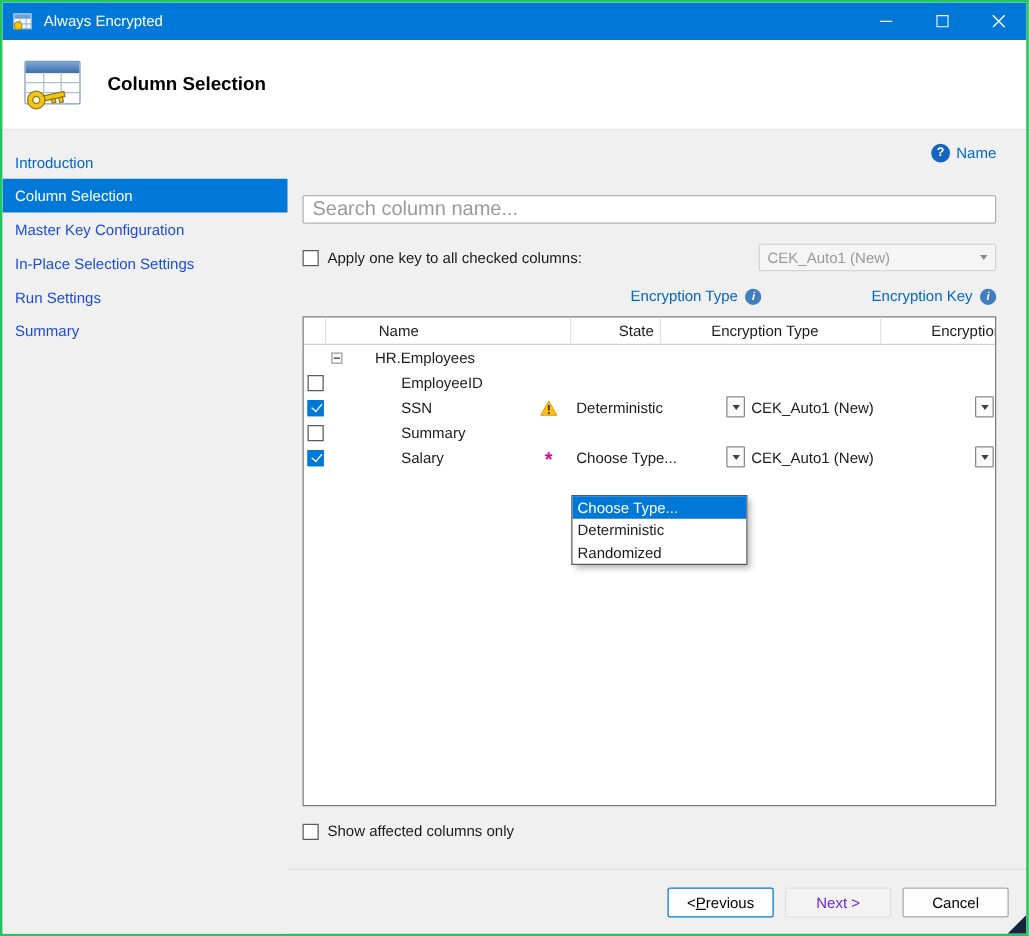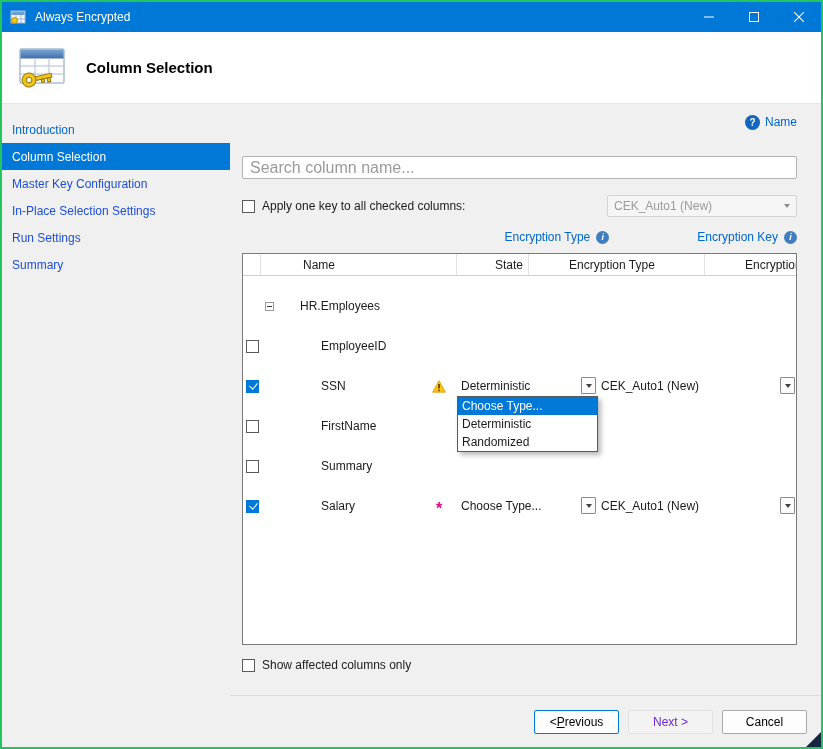--- a/index.html
+++ b/index.html
@@ -128,21 +128,21 @@
     display: flex; align-items: center; border-right: 1px solid #e2e2e2;
     padding-left: 4px; white-space: nowrap; overflow: hidden;
   }
   .gh-cell.name { padding-left: 6px; }
   .gh-cell.state { padding-left: 2px; }
   .gh-cell:last-child { border-right: none; }
 
   .grid-body { flex: 1; position: relative; }
   .grow {
     display: grid; grid-template-columns: 18px 160px 36px 140px 1fr;
-    height: 20px; align-items: center; margin-top: 20px;
+    height: 20px; align-items: center;
   }
   .cell { height: 100%; display: flex; align-items: center; position: relative; white-space: nowrap; }
   .cell.cbcol { justify-content: flex-start; padding-left: 3px; }
   .cell.statecol { justify-content: center; }
 
   .tree-toggle {
     width: 9px; height: 9px; border: 1px solid #9a9a9a; background: #fff;
     margin-left: 4px; position: relative; flex-shrink: 0; cursor: pointer;
   }
   .tree-toggle::before {
@@ -354,29 +354,20 @@
                   </span>
               </div>
               <div class="cell">
                 <span class="cell-text">CEK_Auto1 (New)</span>
                 <span class="dd-btn">
                     <span class="chev"></span>
                   </span>
               </div>
             </div>
 
-            <div class="grow">
-              <div class="cell cbcol">
-                  <span class="cb"></span>
-                </div>
-              <div class="cell child-name">FirstName</div>
-              <div class="cell statecol"></div>
-              <div class="cell"></div>
-              <div class="cell"></div>
-            </div>
 
             <div class="grow">
               <div class="cell cbcol">
                   <span class="cb"></span>
                 </div>
               <div class="cell child-name">Summary</div>
               <div class="cell statecol"></div>
               <div class="cell"></div>
               <div class="cell"></div>
             </div>

